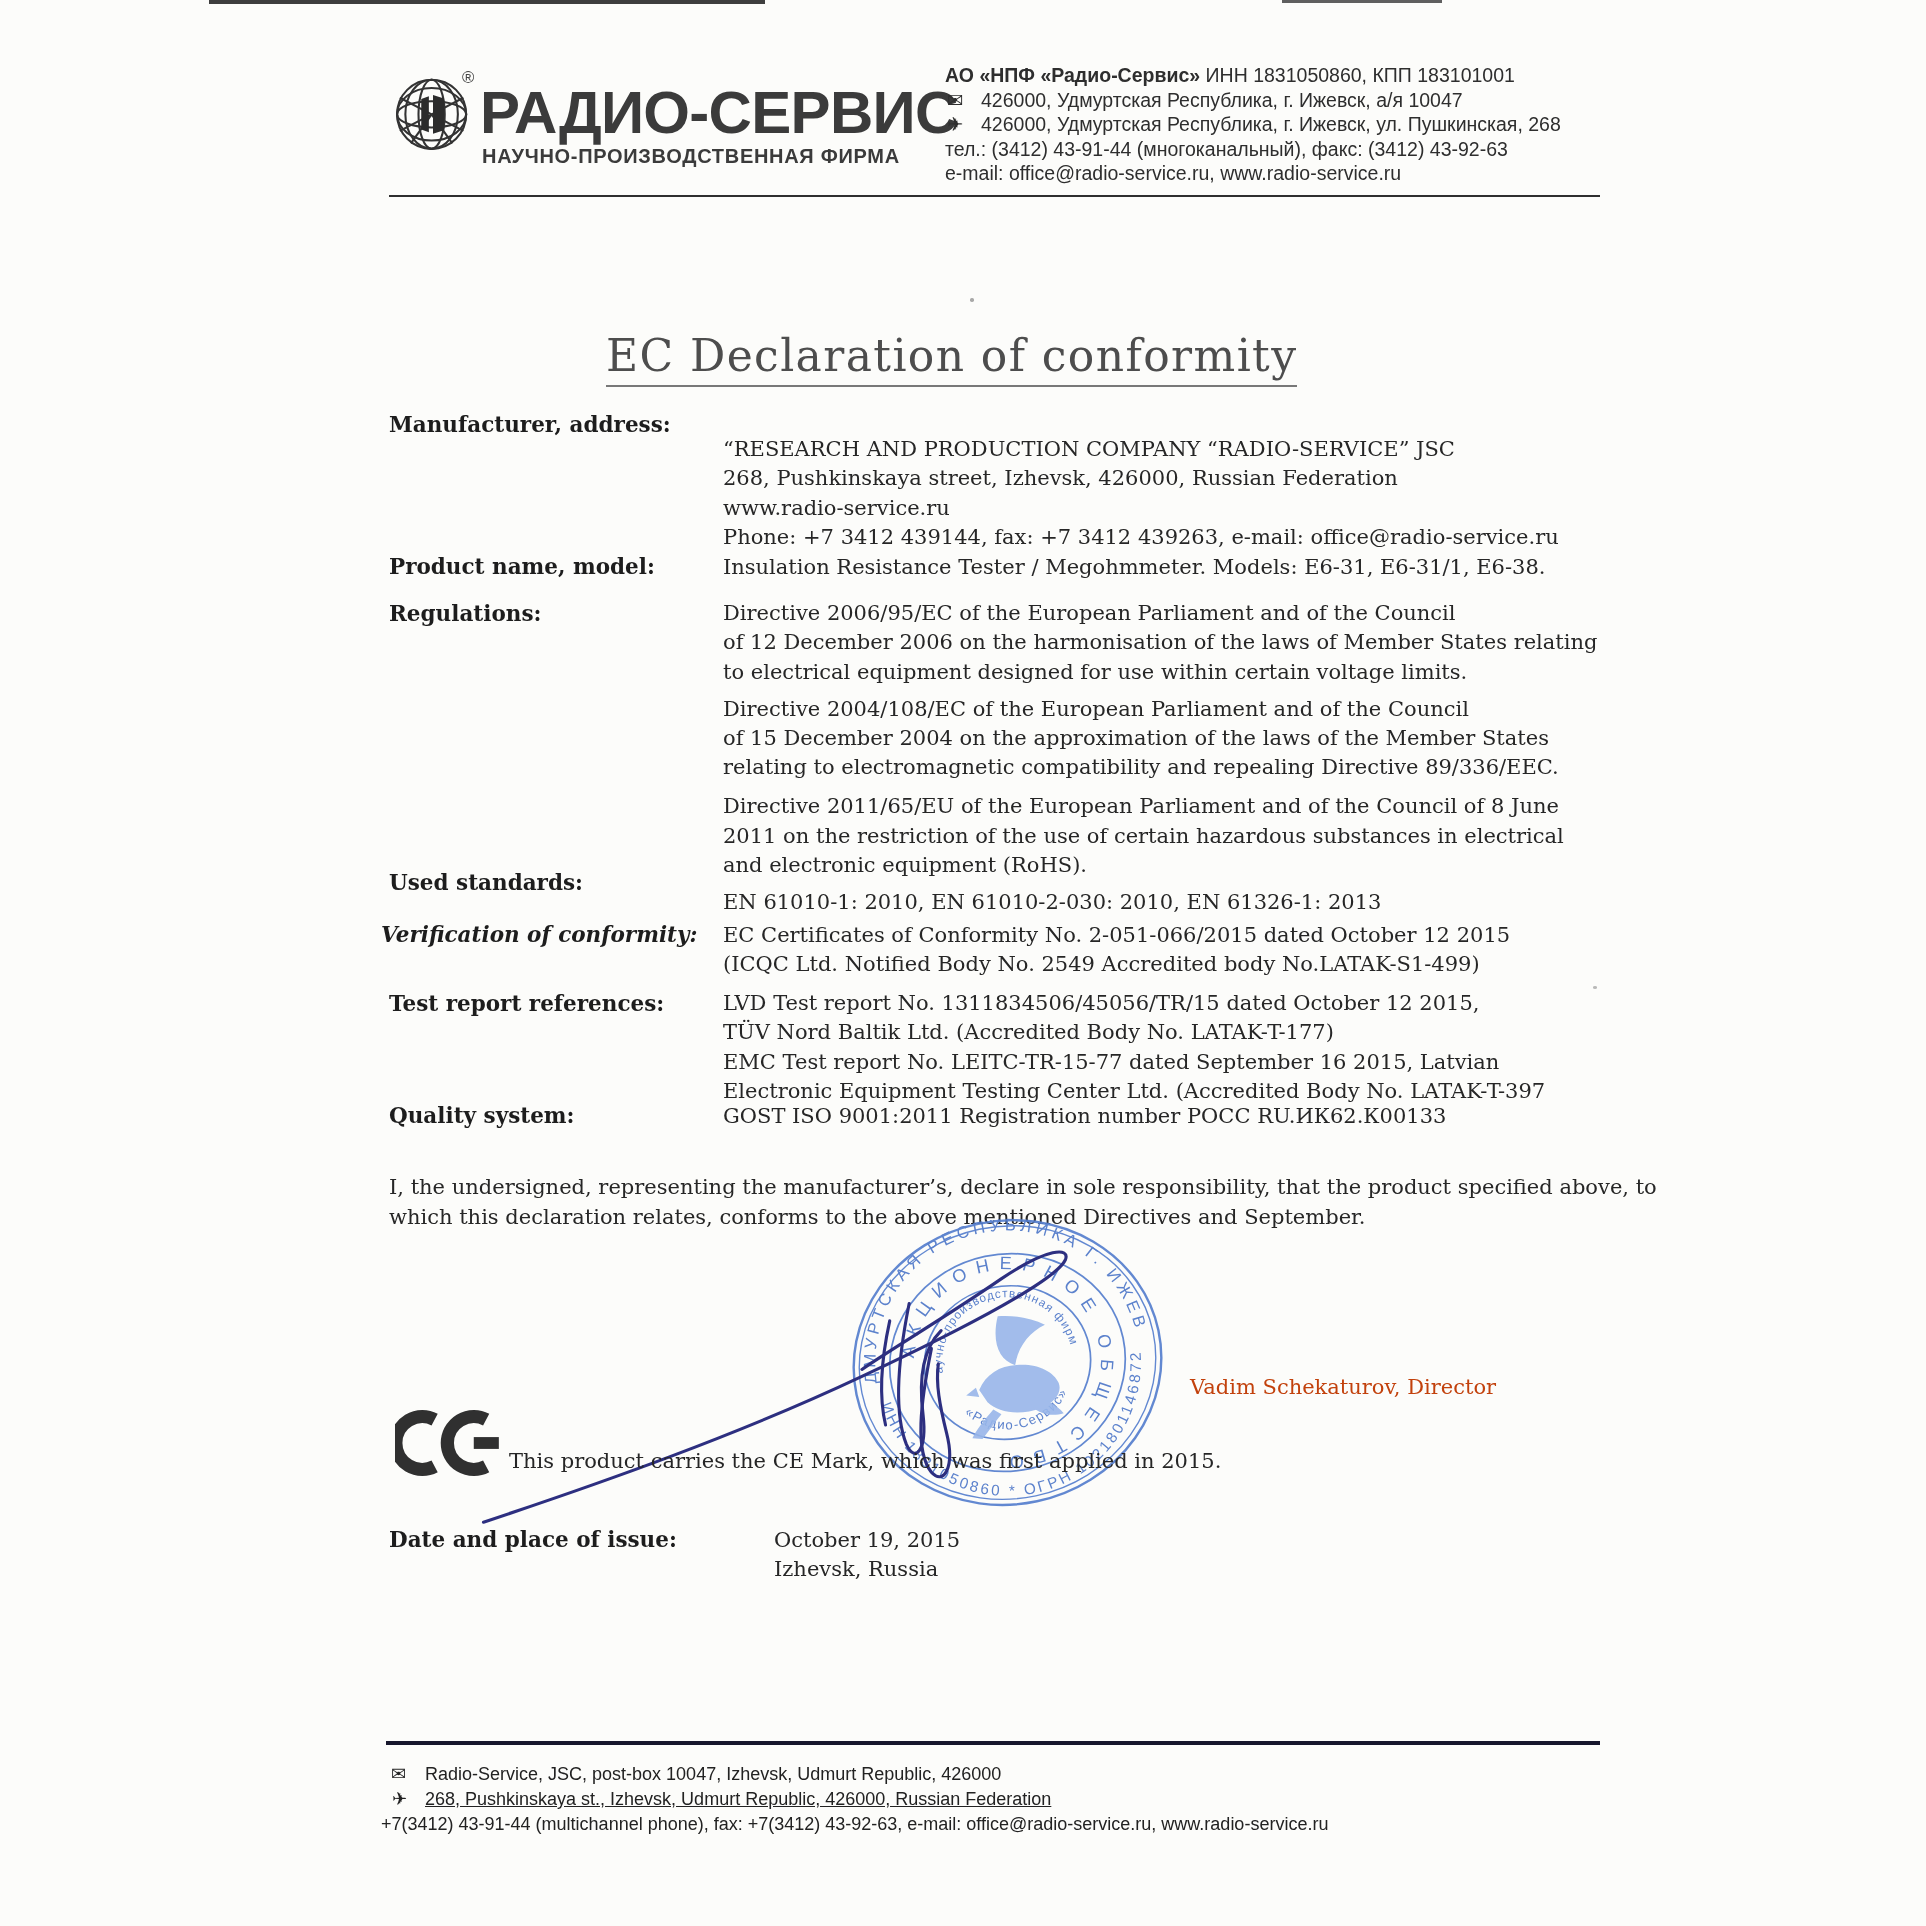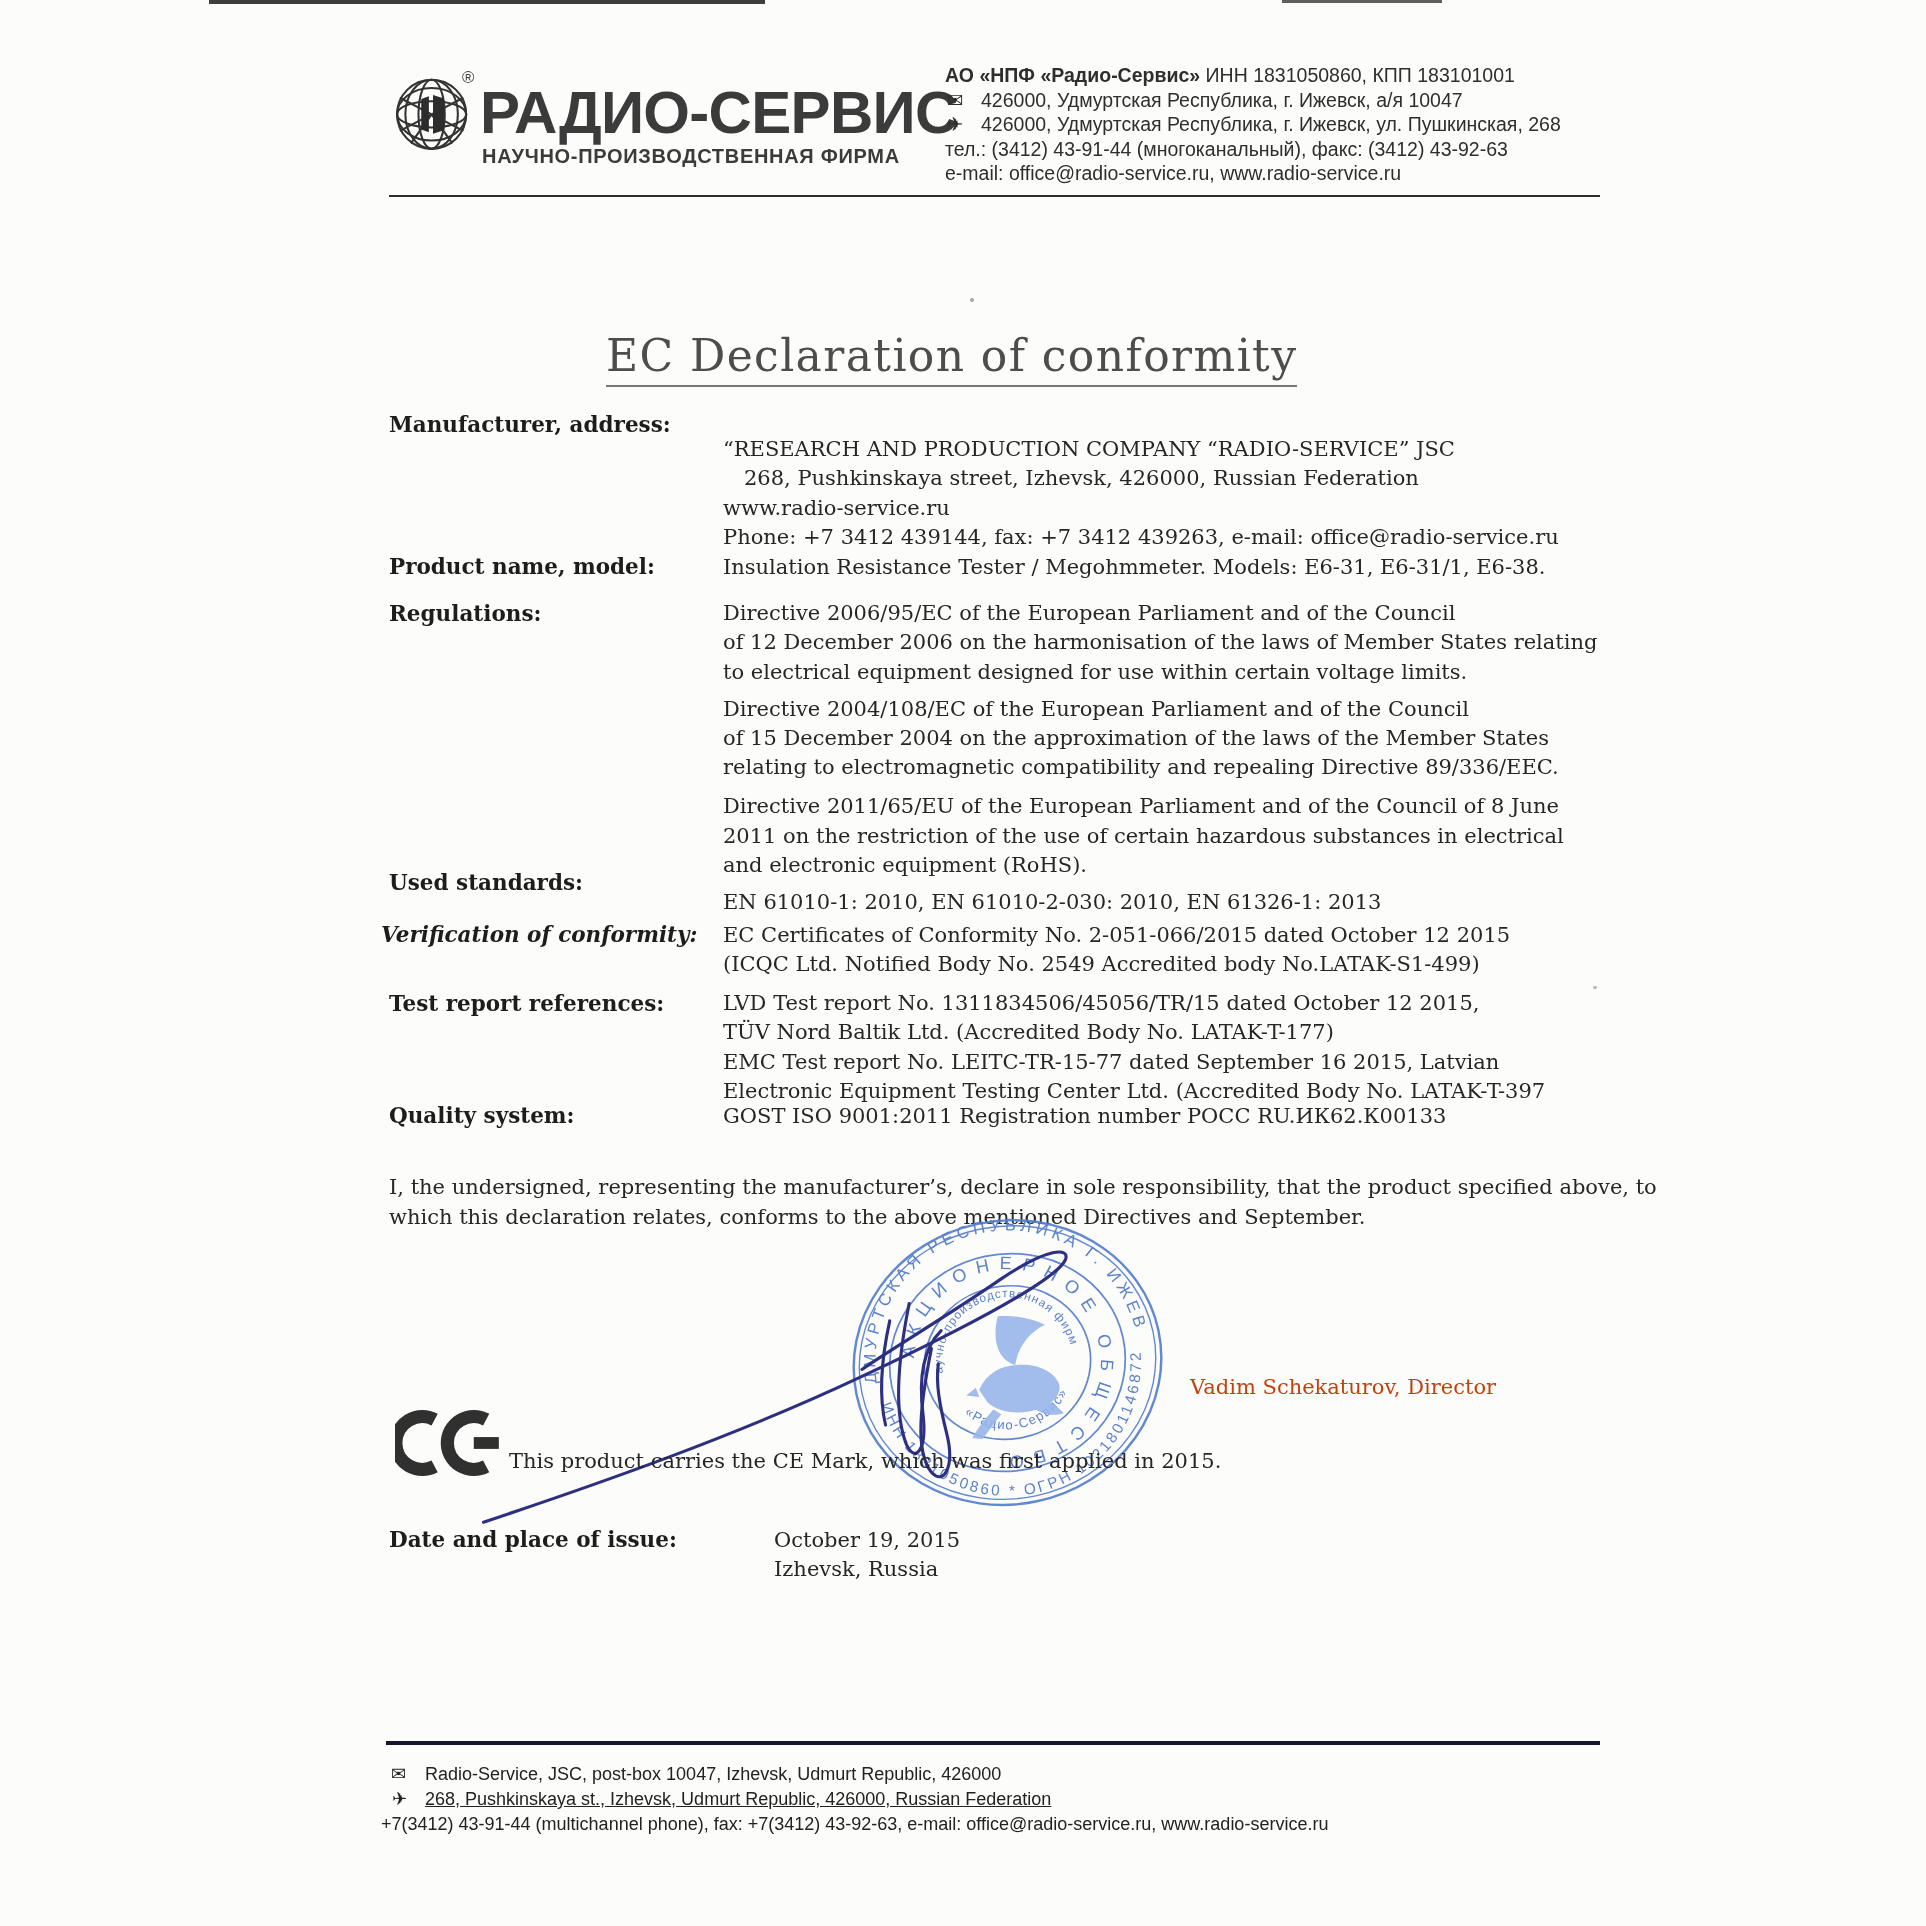--- a/index.html
+++ b/index.html
@@ -84,21 +84,21 @@
   <div class="abs sans hdr-line" style="left:981px;top:115px;">426000, Удмуртская Республика, г. Ижевск, ул. Пушкинская, 268</div>
   <div class="abs sans hdr-line" style="left:945px;top:140px;">тел.: (3412) 43-91-44 (многоканальный), факс: (3412) 43-92-63</div>
   <div class="abs sans hdr-line" style="left:945px;top:164px;">e-mail: office@radio-service.ru, www.radio-service.ru</div>
 
   <div class="abs rule" style="left:389px;top:195px;width:1211px;height:2.1px;"></div>
 
   <div class="abs doc-title" style="left:606px;top:334px;">EC Declaration of conformity</div>
 
   <div class="abs lbl" style="left:389px;top:414px;">Manufacturer, address:</div>
   <div class="abs val" style="left:723px;top:435px;">“RESEARCH AND PRODUCTION COMPANY “RADIO-SERVICE” JSC</div>
-  <div class="abs val" style="left:744px;top:464px;">268, Pushkinskaya street, Izhevsk, 426000, Russian Federation</div>
+  <div class="abs val" style="left:723px;top:464px;">268, Pushkinskaya street, Izhevsk, 426000, Russian Federation</div>
   <div class="abs val" style="left:723px;top:494px;">www.radio-service.ru</div>
   <div class="abs val" style="left:723px;top:523px;">Phone: +7 3412 439144, fax: +7 3412 439263, e-mail: office@radio-service.ru</div>
 
   <div class="abs lbl" style="left:389px;top:556px;">Product name, model:</div>
   <div class="abs val" style="left:723px;top:553px;">Insulation Resistance Tester / Megohmmeter. Models: E6-31, E6-31/1, E6-38.</div>
 
   <div class="abs lbl" style="left:389px;top:603px;">Regulations:</div>
   <div class="abs val" style="left:723px;top:599px;">Directive 2006/95/EC of the European Parliament and of the Council</div>
   <div class="abs val" style="left:723px;top:628px;">of 12 December 2006 on the harmonisation of the laws of Member States relating</div>
   <div class="abs val" style="left:723px;top:658px;">to electrical equipment designed for use within certain voltage limits.</div>

